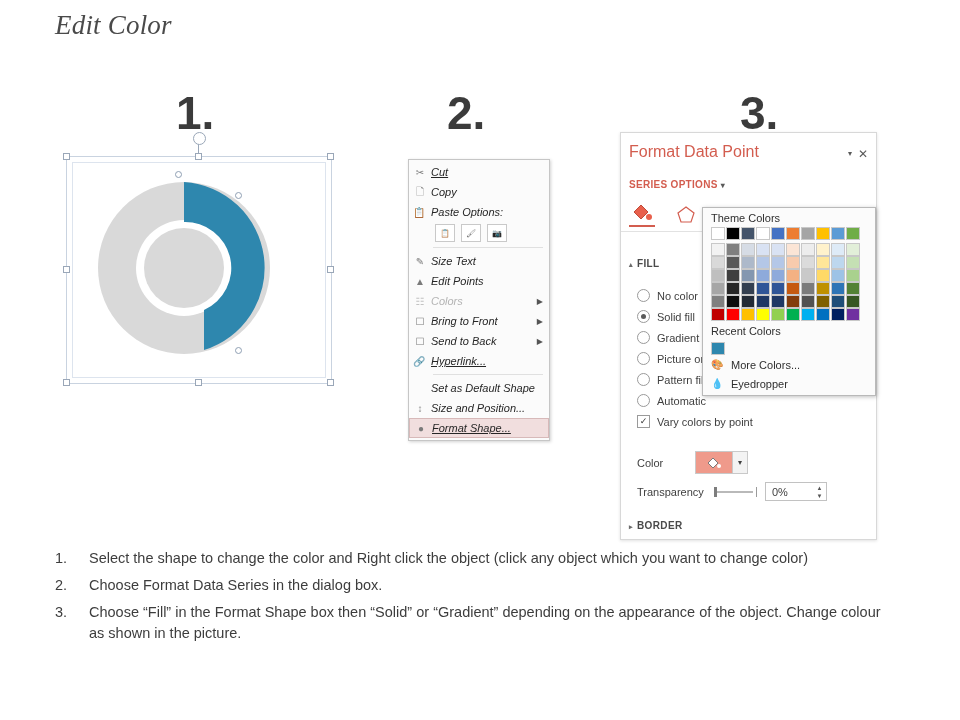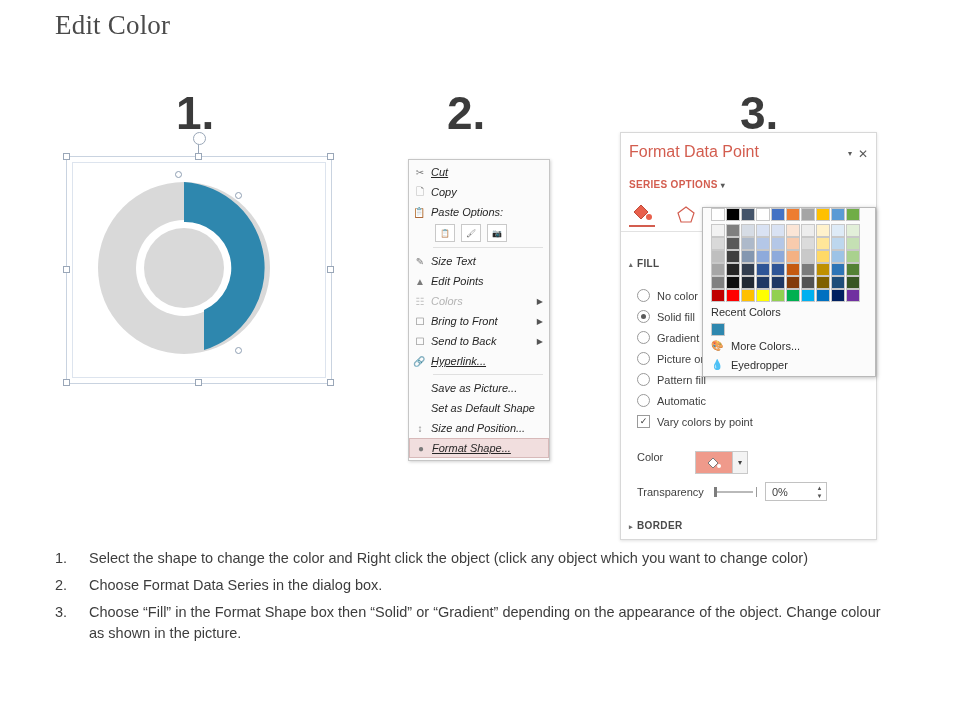--- a/index.html
+++ b/index.html
@@ -12,20 +12,21 @@
     background: #ffffff;
     font-family: "Liberation Sans", sans-serif;
     position: relative;
     overflow: hidden;
   }
   .page-title {
     position: absolute;
     left: 55px;
     top: 10px;
     font-size: 27px;
+    font-style: italic;
     color: #4a4a4a;
     font-family: "Liberation Serif", serif;
     letter-spacing: 0.2px;
   }
 
   
   .step-num {
     position: absolute;
     font-size: 46px;
     font-weight: bold;
@@ -298,20 +299,21 @@
     flex: 0 0 11px;
     font-size: 9px;
     line-height: 10px;
     text-align: center;
     color: #333;
   }
   .fdp-color-row {
     position: absolute;
     left: 16px; top: 318px;
     display: flex;
+    align-items: center;
     width: 230px;
   }
   .fdp-color-row .lab { width: 58px; }
   .color-btn {
     width: 36px; height: 21px;
     background: #ef9a8b;
     border: 1px solid #c9c9c9;
     display: flex;
     align-items: center;
     justify-content: center;
@@ -538,24 +540,20 @@
     <span class="lbl">Send to Back</span>
     <span class="arrow">▶</span>
   </div>
   <div class="ctx-item">
     <span class="ico">🔗</span>
     <span class="lbl ctx-underline">Hyperlink...</span>
   </div>
 
   <div class="ctx-sep"></div>
 
-  <div class="ctx-item">
-    <span class="ico"></span>
-    <span class="lbl">Save as Picture...</span>
-  </div>
   <div class="ctx-item">
     <span class="ico"></span>
     <span class="lbl">Set as Default Shape</span>
   </div>
   <div class="ctx-item">
     <span class="ico">↕</span>
     <span class="lbl">Size and Position...</span>
   </div>
   <div class="ctx-item highlight">
     <span class="ico">●</span>
@@ -652,20 +650,21 @@
       <span class="arrows">▲<br>▼</span>
     </span>
   </div>
 
   <div class="fdp-border">
     <span class="tri">▸</span><span>BORDER</span>
   </div>
 </div>
 
 <div id="color-popup">
+  <div class="cp-head">Theme Colors</div>
 
   <div class="cp-std">
     <span class="sw" style="background:#ffffff"></span>
     <span class="sw" style="background:#000000"></span>
     <span class="sw" style="background:#44546a"></span>
     <span class="sw" style="background:#ffffff"></span>
     <span class="sw" style="background:#4472c4"></span>
     <span class="sw" style="background:#ed7d31"></span>
     <span class="sw" style="background:#a5a5a5"></span>
     <span class="sw" style="background:#ffc000"></span>

